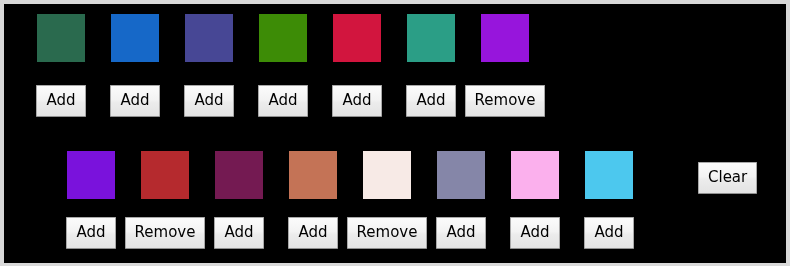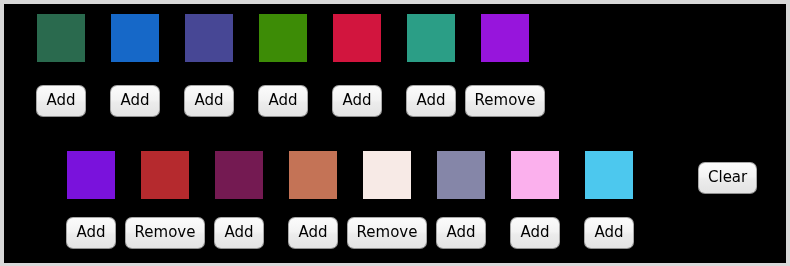--- a/index.html
+++ b/index.html
@@ -55,21 +55,21 @@
   }
 
   .btn {
     font-family: "DejaVu Sans", "Liberation Sans", sans-serif;
     font-size: 15px;
     line-height: 1;
     color: #000000;
     background: linear-gradient(to bottom, #fbfbfb 0%, #f3f3f3 45%, #ececec 55%, #e3e3e3 100%);
     border: 1px solid #a9a9a9;
     border-bottom-color: #8f8f8f;
-    border-radius: 7px;
+    border-radius: 1px;
     padding: 7px 9px 8px 9px;
     margin: 0;
     white-space: nowrap;
     box-sizing: border-box;
     cursor: pointer;
   }
 
   
   #side-actions {
     position: absolute;

